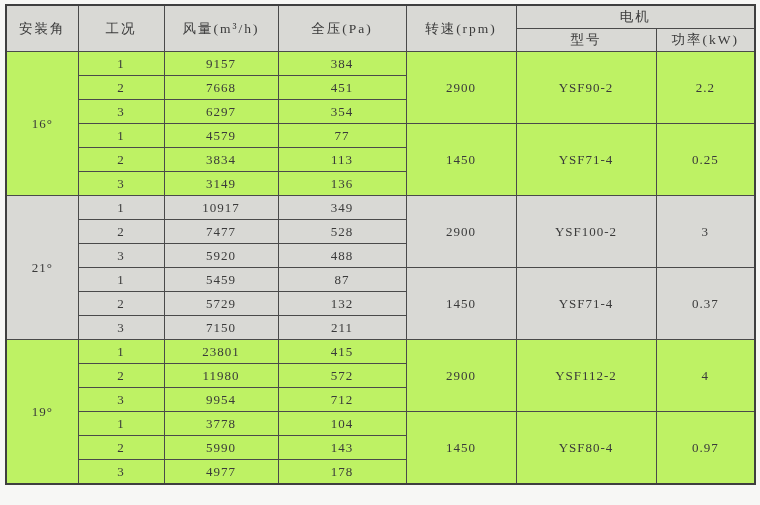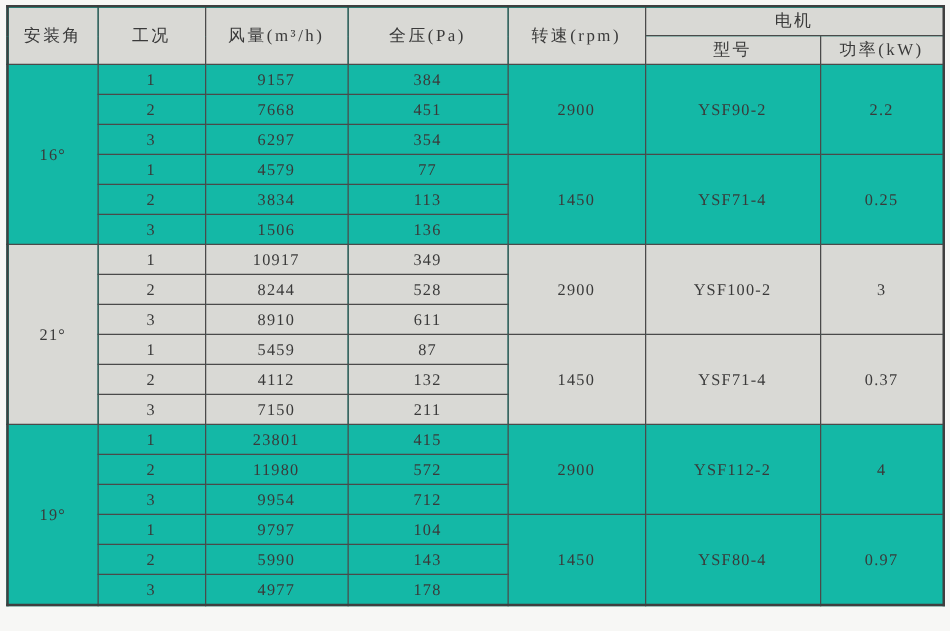--- a/index.html
+++ b/index.html
@@ -13,21 +13,21 @@
   .page {
     box-sizing: border-box;
     width: 760px;
     height: 505px;
     padding: 4px 5px 0 5px;
   }
   table.spec-table {
     border-collapse: collapse;
     table-layout: fixed;
     width: 749px;
-    background: #14b8a6;
+    background: #bef264;
     border: 2px solid #3f3f3f;
   }
   .spec-table th, .spec-table td {
     border: 1px solid #4a4a4a;
     text-align: center;
     vertical-align: middle;
     padding: 0;
     color: #3a3a3a;
     overflow: hidden;
     white-space: nowrap;
@@ -109,54 +109,54 @@
         <td rowspan="3">YSF71-4</td>
         <td rowspan="3">0.25</td>
       </tr>
       <tr>
         <td>2</td>
         <td>3834</td>
         <td>113</td>
       </tr>
       <tr>
         <td>3</td>
-        <td>1506</td>
+        <td>3149</td>
         <td>136</td>
       </tr>
 
       <tr class="shaded">
         <td rowspan="6" class="angle-cell">21°</td>
         <td>1</td>
         <td>10917</td>
         <td>349</td>
         <td rowspan="3">2900</td>
         <td rowspan="3">YSF100-2</td>
         <td rowspan="3">3</td>
       </tr>
       <tr class="shaded">
         <td>2</td>
-        <td>8244</td>
+        <td>7477</td>
         <td>528</td>
       </tr>
       <tr class="shaded">
         <td>3</td>
-        <td>8910</td>
-        <td>611</td>
+        <td>5920</td>
+        <td>488</td>
       </tr>
       <tr class="shaded">
         <td>1</td>
         <td>5459</td>
         <td>87</td>
         <td rowspan="3">1450</td>
         <td rowspan="3">YSF71-4</td>
         <td rowspan="3">0.37</td>
       </tr>
       <tr class="shaded">
         <td>2</td>
-        <td>4112</td>
+        <td>5729</td>
         <td>132</td>
       </tr>
       <tr class="shaded">
         <td>3</td>
         <td>7150</td>
         <td>211</td>
       </tr>
 
       <tr>
         <td rowspan="6" class="angle-cell">19°</td>
@@ -172,21 +172,21 @@
         <td>11980</td>
         <td>572</td>
       </tr>
       <tr>
         <td>3</td>
         <td>9954</td>
         <td>712</td>
       </tr>
       <tr>
         <td>1</td>
-        <td>9797</td>
+        <td>3778</td>
         <td>104</td>
         <td rowspan="3">1450</td>
         <td rowspan="3">YSF80-4</td>
         <td rowspan="3">0.97</td>
       </tr>
       <tr>
         <td>2</td>
         <td>5990</td>
         <td>143</td>
       </tr>

